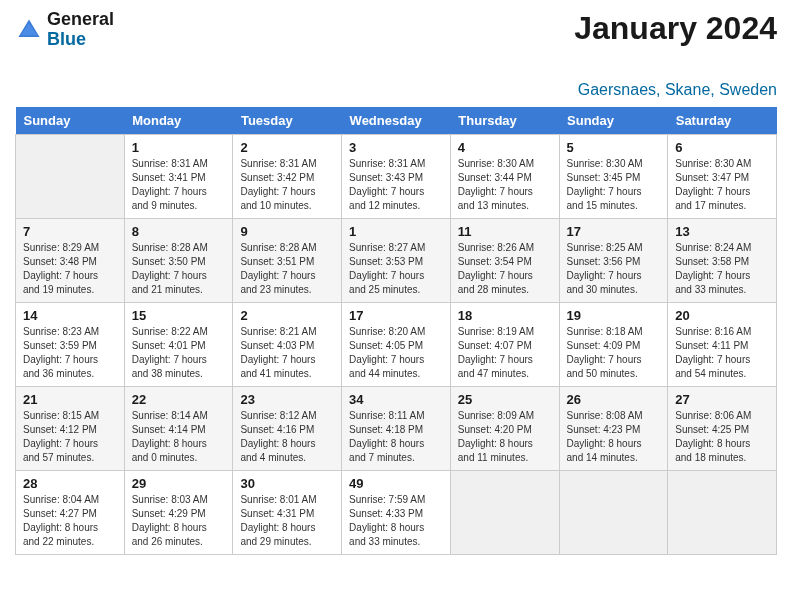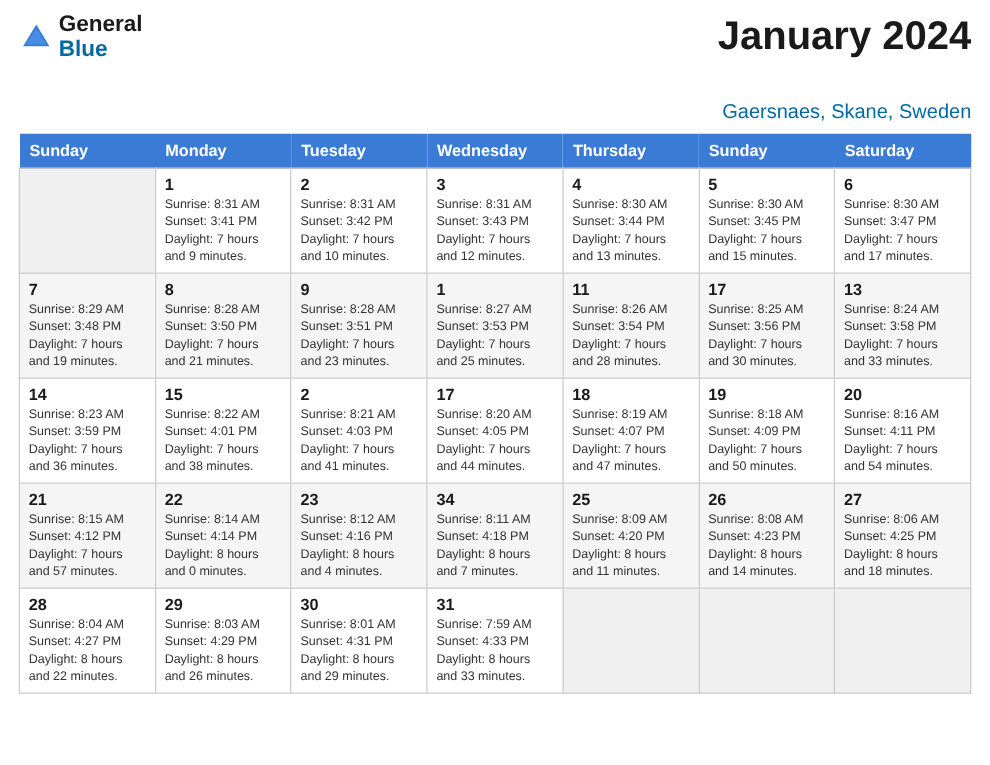--- a/index.html
+++ b/index.html
@@ -247,21 +247,21 @@
         </td>
         <td>
           <span class="day-number">29</span>
           <div class="cell-content">Sunrise: 8:03 AM<br>Sunset: 4:29 PM<br>Daylight: 8 hours and 26 minutes.</div>
         </td>
         <td>
           <span class="day-number">30</span>
           <div class="cell-content">Sunrise: 8:01 AM<br>Sunset: 4:31 PM<br>Daylight: 8 hours and 29 minutes.</div>
         </td>
         <td>
-          <span class="day-number">31</span>
+          <span class="day-number">49</span>
           <div class="cell-content">Sunrise: 7:59 AM<br>Sunset: 4:33 PM<br>Daylight: 8 hours and 33 minutes.</div>
         </td>
         <td class="empty-cell"></td>
         <td class="empty-cell"></td>
         <td class="empty-cell"></td>
       </tr>
     </tbody>
 </table>
 
 </body></html>

